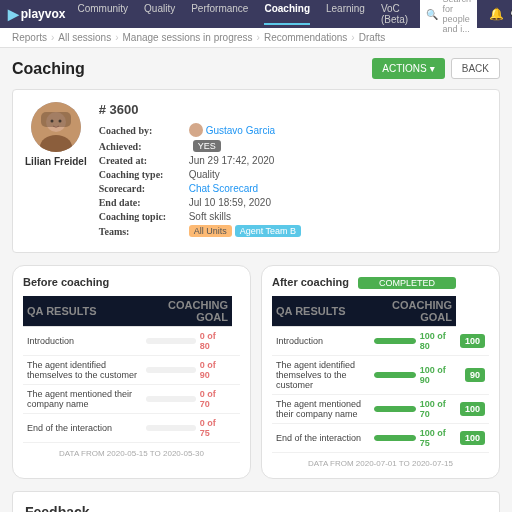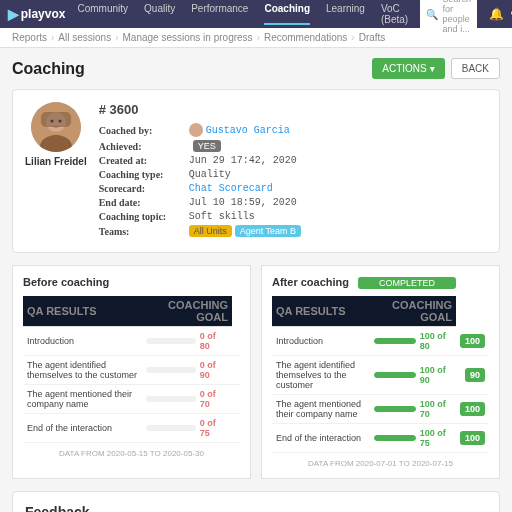--- a/index.html
+++ b/index.html
@@ -142,32 +142,32 @@
       color: #333;
     }
     .info-details { flex: 1; }
     .info-row {
       display: flex;
       align-items: center;
       margin-bottom: 3px;
       font-size: 10px;
     }
     .info-label { font-weight: 600; color: #444; min-width: 90px; font-family: Liberation Serif, serif; }
-    .info-value { color: #555; font-family: Liberation Mono, monospace; }
+    .info-value { color: #555; }
     .info-id { font-size: 13px; font-weight: 700; color: #444; margin-bottom: 6px; }
     .badge-yes {
       background: #737373;
       color: #fff;
       border-radius: 3px;
       padding: 1px 5px;
       font-size: 9px;
       margin-left: 4px;
     }
     .badge-tag {
-      background: #eab308;
+      background: #fdba74;
       color: #555;
       border-radius: 3px;
       padding: 1px 5px;
       font-size: 9px;
       margin-right: 3px;
     }
     .badge-agent {
       background: #5bc8e8;
       color: #fff;
       border-radius: 3px;
@@ -189,21 +189,21 @@
     
     .coaching-sections {
       display: flex;
       gap: 10px;
       margin-bottom: 12px;
     }
     .coaching-section {
       flex: 1;
       background: #fff;
       border: 1px solid #e0e0e0;
-      border-radius: 0;
+      border-radius: 12px;
       padding: 10px;
     }
     .section-title {
       font-size: 11px;
       font-weight: 600;
       color: #333;
       margin-bottom: 8px;
     }
     .section-title .completed-badge {
       font-size: 9px;

